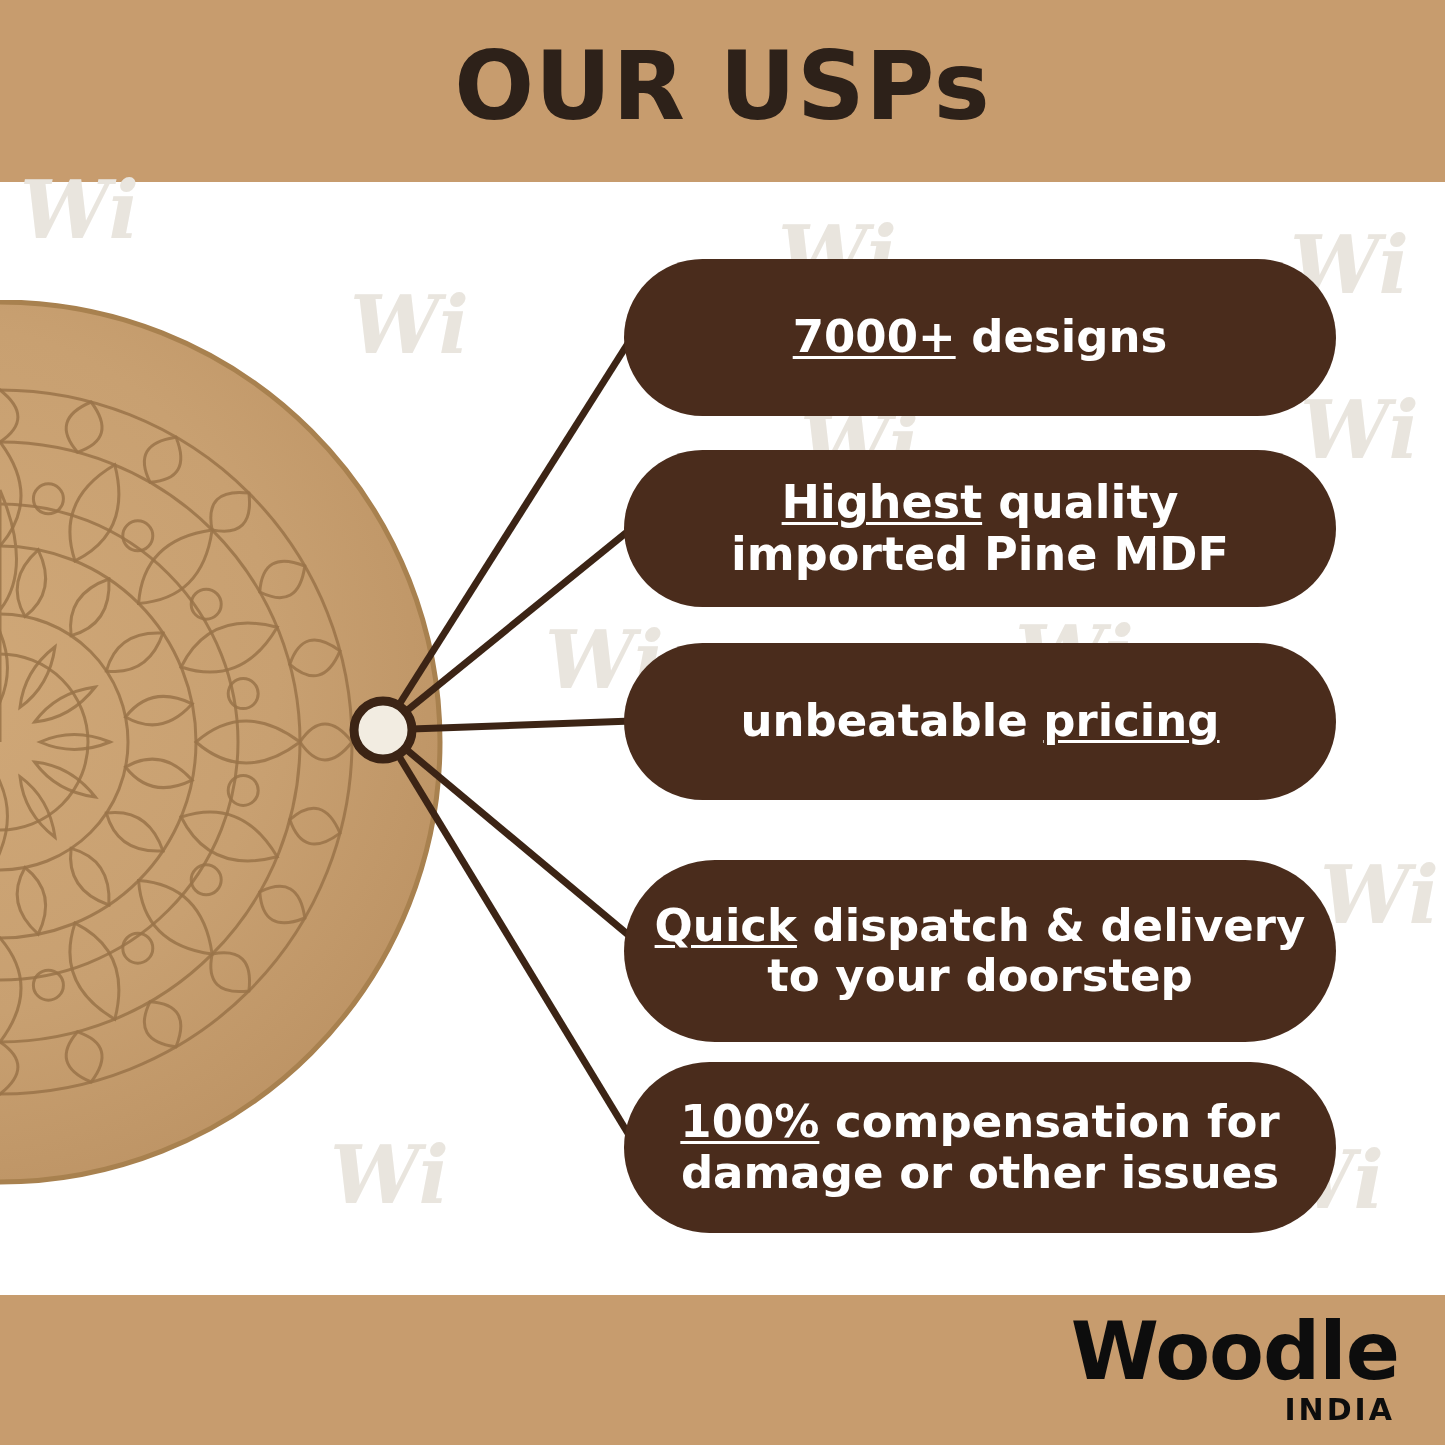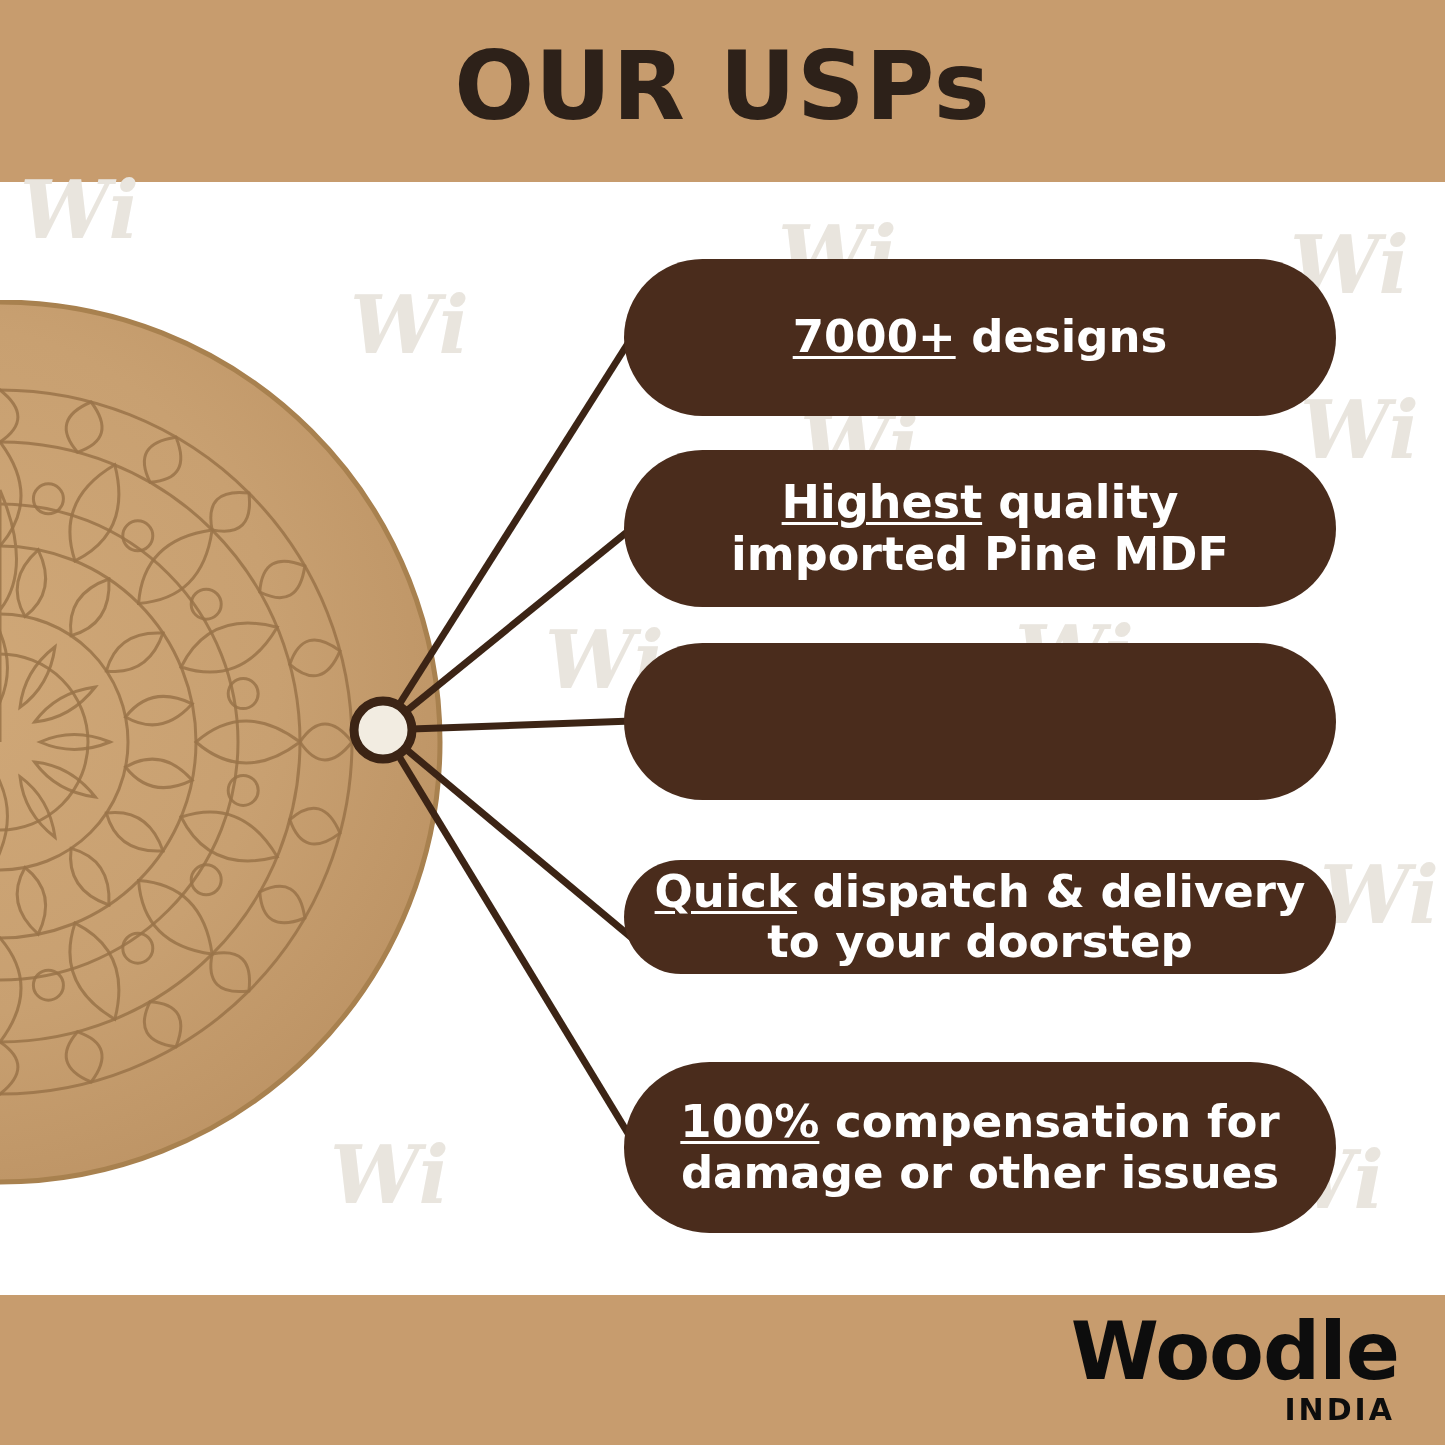--- a/index.html
+++ b/index.html
@@ -103,21 +103,21 @@
   .pill .ln { white-space: nowrap; }
   .pill .u {
     text-decoration: underline;
     text-underline-offset: 4px;
     text-decoration-thickness: 3px;
   }
 
   .pill-1 { left: 624px; top: 259px; width: 712px; height: 157px; font-size: 45px; }
   .pill-2 { left: 624px; top: 450px; width: 712px; height: 157px; font-size: 46px; }
   .pill-3 { left: 624px; top: 643px; width: 712px; height: 157px; font-size: 45px; }
-  .pill-4 { left: 624px; top: 860px; width: 712px; height: 114px; font-size: 45px; }
+  .pill-4 { left: 624px; top: 860px; width: 712px; height: 182px; font-size: 45px; }
   .pill-5 { left: 624px; top: 1062px; width: 712px; height: 171px; font-size: 45px; }
 
   
   .logo {
     position: absolute;
     right: 46px;
     bottom: 18px;
     text-align: right;
     z-index: 4;
     color: #0d0d0d;
@@ -299,20 +299,21 @@
   <div class="pill pill-1">
     <div class="ln"><span class="u">7000+</span><span> designs</span></div>
   </div>
 
   <div class="pill pill-2">
     <div class="ln"><span class="u">Highest</span><span> quality</span></div>
     <div class="ln">imported Pine MDF</div>
   </div>
 
   <div class="pill pill-3">
+    <div class="ln"><span>unbeatable </span><span class="u">pricing</span></div>
   </div>
 
   <div class="pill pill-4">
     <div class="ln"><span class="u">Quick</span><span> dispatch &amp; delivery</span></div>
     <div class="ln">to your doorstep</div>
   </div>
 
   <div class="pill pill-5">
     <div class="ln"><span class="u">100%</span><span> compensation for</span></div>
     <div class="ln">damage or other issues</div>

